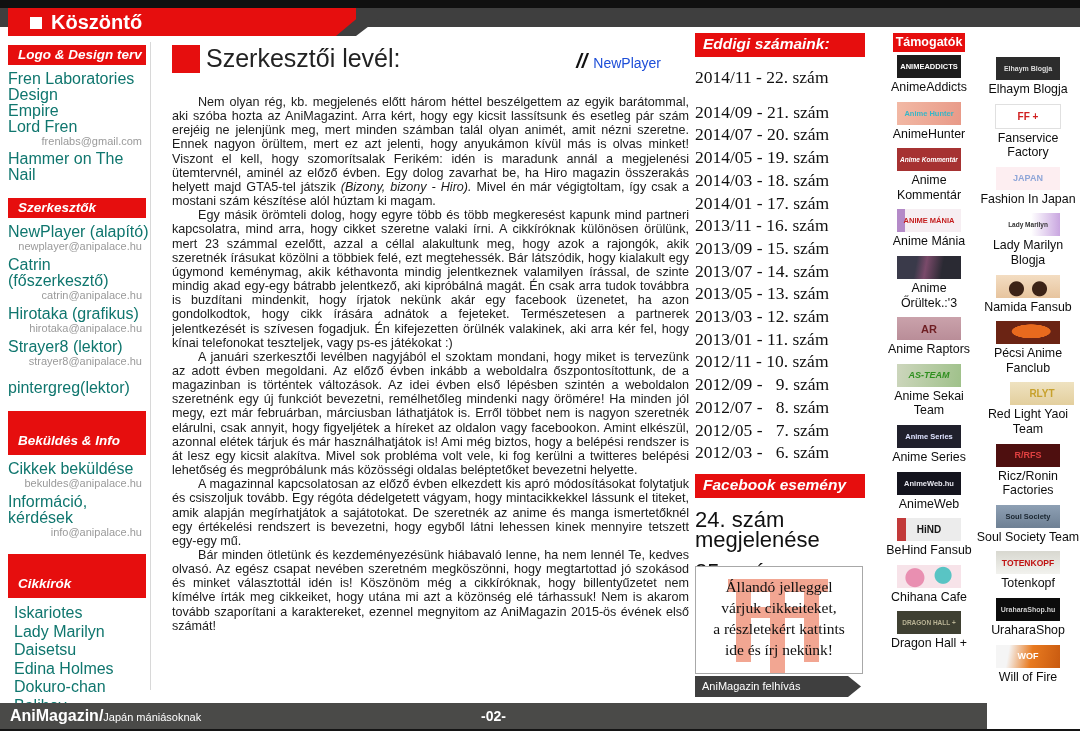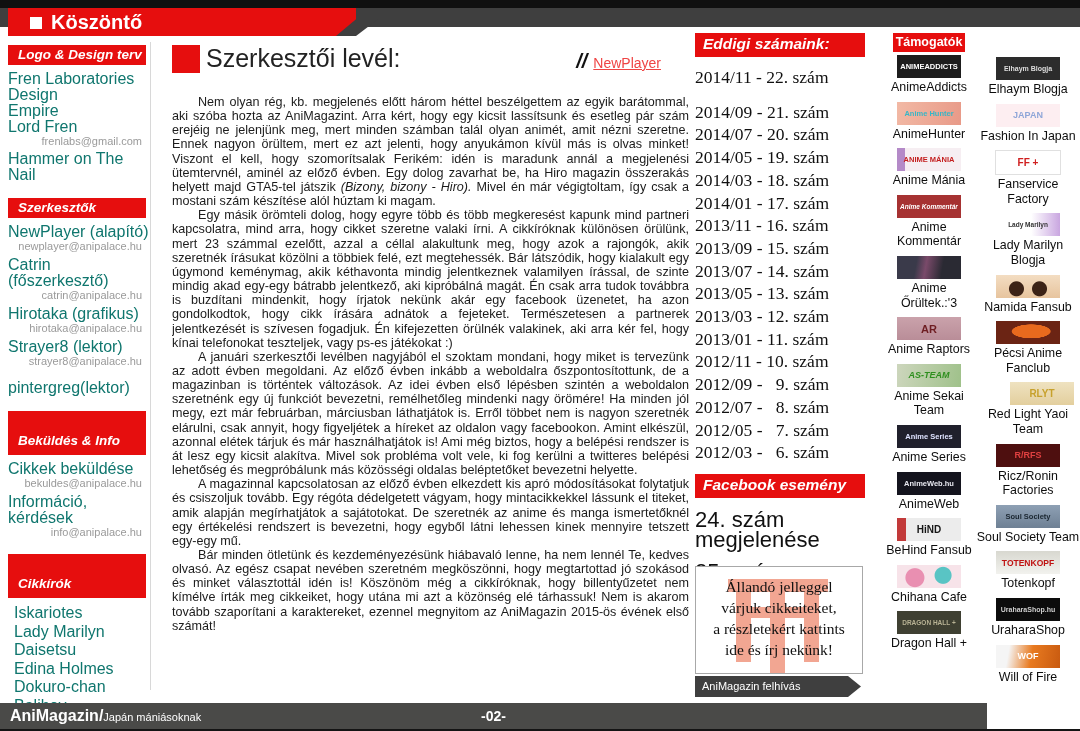--- a/index.html
+++ b/index.html
@@ -28,21 +28,21 @@
   .sec-3 .item-text{line-height:18.6px;margin-left:6px;}
   .item-email{font-size:11px;color:#9a9a9a;text-align:right;padding-right:8px;line-height:13px;margin-bottom:3px;}
   .sec-1 .gap-before{margin-top:12px;}
   
   .main-col{position:absolute;left:172px;top:44px;width:517px;height:648px;overflow:hidden;}
   .main-head{position:relative;height:40px;}
   .title-sq{position:absolute;left:0;top:1px;width:28px;height:28px;background:var(--red);}
   .main-title{position:absolute;left:34px;top:0;font-size:25px;color:#222;}
   .byline{position:absolute;right:28px;top:6px;}
   .byline .slashes{font-style:italic;font-weight:bold;font-size:20px;margin-right:6px;color:#111;}
-  .byline .by-name{font-size:14px;color:#ef4444;text-decoration:underline;}
+  .byline .by-name{font-size:14px;color:#1d4ed8;}
   #article-body{margin-top:11px;}
   #article-body p{margin:0;text-indent:26px;text-align:justify;font-size:12.6px;line-height:14.15px;color:#1b1b1b;}
   #article-body .it{font-style:italic;margin-top:29px;}
   
   .issues-col{position:absolute;left:695px;top:33px;width:170px;}
   .col-header{display:block;box-sizing:border-box;background:var(--red);color:#fff;font-style:italic;
         font-weight:bold;font-size:15.5px;padding:2px 8px 4px 8px;}
   .issues-list{margin-top:9px;}
   .issue{font-family:"Liberation Serif", serif;font-size:17.5px;line-height:22.7px;white-space:pre;color:#101010;}
   .issue:first-child{margin-bottom:12px;}
@@ -207,28 +207,28 @@
   <div class="sup-col sup-col-1" id="sup-col-1">
       <div class="sup">
         <div class="logo" style="background: rgb(29, 29, 29); color: rgb(255, 255, 255);">ANIMEADDICTS</div>
         <div class="sup-name">AnimeAddicts</div>
       </div>
       <div class="sup">
         <div class="logo" style="background: linear-gradient(100deg, rgb(242, 185, 165), rgb(232, 154, 136)); color: rgb(56, 182, 198);">Anime Hunter</div>
         <div class="sup-name">AnimeHunter</div>
       </div>
       <div class="sup">
+        <div class="logo" style="background: rgb(166, 50, 50); color: rgb(255, 255, 255); font-size: 6.5px; font-style: italic;">Anime Kommentár</div>
+        <div class="sup-name">Anime Kommentár</div>
+      </div>
+      <div class="sup">
         <div class="logo" style="background: linear-gradient(90deg, rgb(180, 138, 200) 12%, rgb(246, 238, 242) 12%); color: rgb(196, 31, 31);">ANIME MÁNIA</div>
         <div class="sup-name">Anime Mánia</div>
       </div>
       <div class="sup">
-        <div class="logo" style="background: rgb(166, 50, 50); color: rgb(255, 255, 255); font-size: 6.5px; font-style: italic;">Anime Kommentár</div>
-        <div class="sup-name">Anime Kommentár</div>
-      </div>
-      <div class="sup">
         <div class="logo v-orultek"></div>
         <div class="sup-name">Anime Őrültek.:'3</div>
       </div>
       <div class="sup">
         <div class="logo" style="background: linear-gradient(rgb(202, 162, 171), rgb(185, 141, 152)); color: rgb(110, 29, 34); font-size: 11px;">AR</div>
         <div class="sup-name">Anime Raptors</div>
       </div>
       <div class="sup">
         <div class="logo" style="background: linear-gradient(100deg, rgb(205, 214, 189), rgb(159, 193, 138)); color: rgb(47, 143, 31); font-size: 9px; font-style: italic;">AS-TEAM</div>
         <div class="sup-name">Anime Sekai Team</div>
@@ -253,26 +253,26 @@
         <div class="logo" style="background: rgb(63, 64, 50); color: rgb(184, 178, 148); font-size: 6.5px;">DRAGON HALL +</div>
         <div class="sup-name">Dragon Hall +</div>
       </div>
     </div>
   <div class="sup-col sup-col-2" id="sup-col-2">
       <div class="sup">
         <div class="logo" style="background: rgb(44, 44, 44); color: rgb(221, 221, 221); font-size: 7px;">Elhaym Blogja</div>
         <div class="sup-name">Elhaym Blogja</div>
       </div>
       <div class="sup">
+        <div class="logo" style="background: rgb(255, 255, 255); color: rgb(208, 32, 32); font-size: 10px; border: 1px solid rgb(224, 224, 224);">FF   +</div>
+        <div class="sup-name">Fanservice Factory</div>
+      </div>
+      <div class="sup">
         <div class="logo" style="background: rgb(253, 238, 241); color: rgb(143, 166, 216); font-size: 9px;">JAPAN</div>
         <div class="sup-name">Fashion In Japan</div>
-      </div>
-      <div class="sup">
-        <div class="logo" style="background: rgb(255, 255, 255); color: rgb(208, 32, 32); font-size: 10px; border: 1px solid rgb(224, 224, 224);">FF   +</div>
-        <div class="sup-name">Fanservice Factory</div>
       </div>
       <div class="sup">
         <div class="logo" style="background: linear-gradient(90deg, rgb(255, 255, 255) 55%, rgb(201, 166, 224)); color: rgb(51, 51, 51); font-size: 6.5px;">Lady Marilyn</div>
         <div class="sup-name">Lady Marilyn Blogja</div>
       </div>
       <div class="sup">
         <div class="logo v-namida"></div>
         <div class="sup-name">Namida Fansub</div>
       </div>
       <div class="sup">

